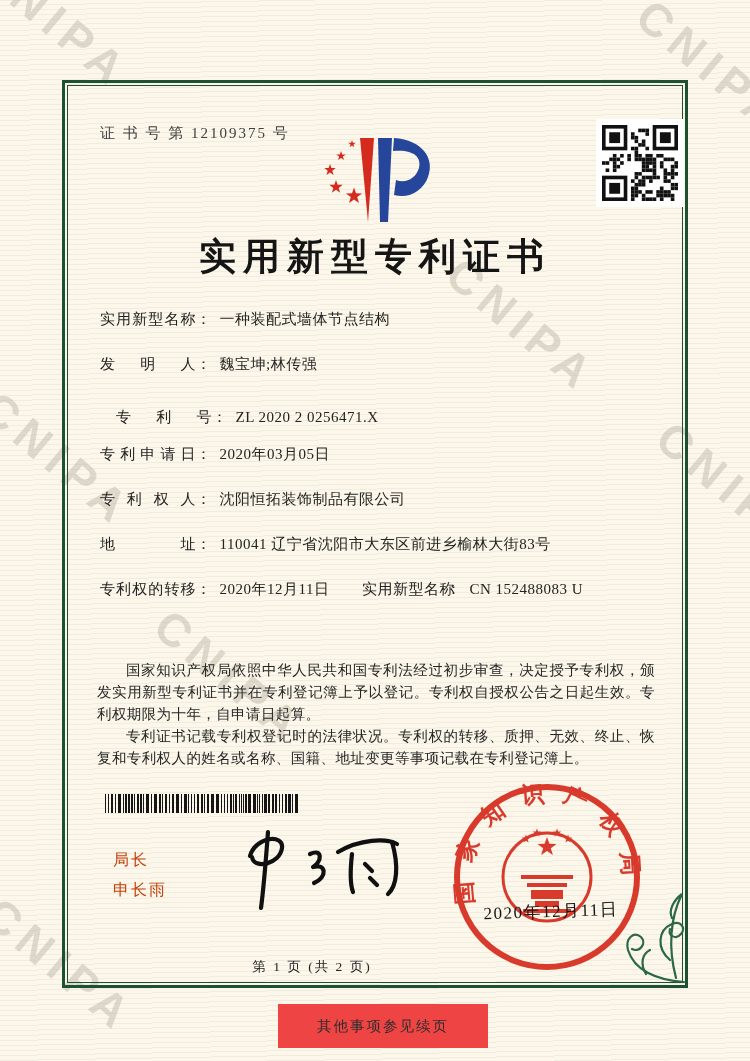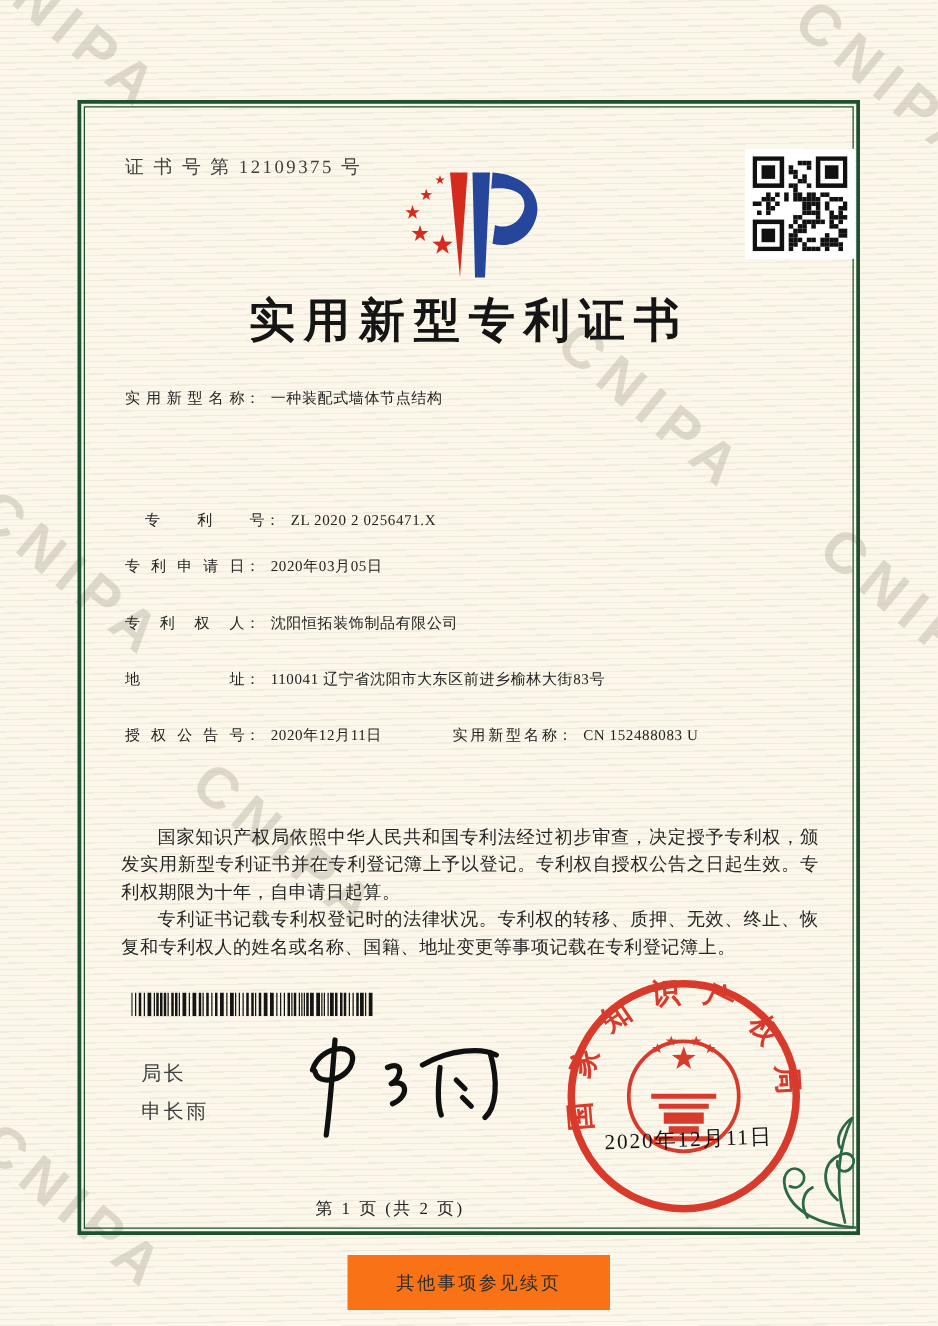--- a/index.html
+++ b/index.html
@@ -32,52 +32,52 @@
 
   .cert-number{position:absolute;left:100px;top:124px;font-size:15px;letter-spacing:2px;color:#404040;}
 
   .qr-box{position:absolute;left:596px;top:119px;width:88px;height:88px;background:#fff;padding:6px;}
   .qr-box svg{width:76px;height:76px;display:block;}
 
   .logo{position:absolute;left:310px;top:130px;width:130px;height:102px;}
 
   .title{position:absolute;left:0;top:232px;width:750px;text-align:center;
     font-size:37px;font-weight:600;letter-spacing:7px;color:#151515;}
-  .row{position:absolute;left:100px;width:556px;font-size:12px;letter-spacing:0.5px;white-space:nowrap;}
+  .row{position:absolute;left:100px;width:556px;font-size:15px;letter-spacing:0.5px;white-space:nowrap;}
   .flabel{display:inline-block;width:96px;text-align:justify;text-align-last:justify;vertical-align:bottom;}
   .colon{display:inline-block;margin-right:8px;}
   .pair2{position:absolute;left:262px;top:0;}
   .pair2 .flabel{width:84px;}
 
   .paras{position:absolute;left:97px;top:617px;width:558px;font-size:14.5px;line-height:21.8px;
     letter-spacing:0.4px;text-align:justify;color:#262626;margin-top:43px;}
   .paras p{text-indent:2em;margin-bottom:1px;}
 
   .barcode{position:absolute;left:105px;top:794px;width:197px;height:19px;}
 
   .officer{position:absolute;left:113px;top:845px;font-family:var(--sans);font-size:16px;
-    font-weight:500;color:#404040;line-height:30px;letter-spacing:2px;}
+    font-weight:500;color:#c2410c;line-height:30px;letter-spacing:2px;}
 
   .signature{position:absolute;left:200px;top:826px;width:215px;height:88px;}
   .signature path{stroke:#101010;stroke-width:4.2;fill:none;stroke-linecap:round;stroke-linejoin:round;}
 
   .seal{position:absolute;left:447px;top:777px;width:200px;height:200px;opacity:0.92;}
   .seal-ring{fill:none;stroke:var(--seal-red);stroke-width:6;}
   .seal-text{fill:var(--seal-red);font-family:var(--serif);font-weight:bold;font-size:23px;letter-spacing:17px;}
   .emb{fill:var(--seal-red);}
   .emb-ring{fill:none;stroke:var(--seal-red);stroke-width:3;}
   .seal-date{position:absolute;left:458px;top:900px;width:186px;text-align:center;font-size:17px;
     letter-spacing:1.5px;color:#141414;transform:rotate(-2deg);}
 
   .flourish{position:absolute;left:612px;top:890px;width:76px;height:96px;}
   .flourish path{stroke:#2b6845;stroke-width:2.2;fill:none;stroke-linecap:round;}
 
   .page-indicator{position:absolute;left:0;top:958px;width:624px;text-align:center;font-size:13.5px;letter-spacing:2px;}
 
-  .note-box{position:absolute;left:278px;top:1004px;width:210px;height:44px;background:#f97316;
+  .note-box{position:absolute;left:278px;top:1004px;width:210px;height:44px;background:#ef4444;
     display:flex;align-items:center;justify-content:center;}
   .note-box span{font-size:14.5px;letter-spacing:2px;color:#2e2e2e;}
 
   .logo polygon,.logo path{stroke:none;}
 </style>
 </head>
 <body>
 
 <div class="page">
 
@@ -240,34 +240,37 @@
         <polygon points="26.0,50.0 27.6,54.7 32.7,54.8 28.7,57.9 30.1,62.7 26.0,59.8 21.9,62.7 23.3,57.9 19.3,54.8 24.4,54.7" style="fill:var(--logo-red)"></polygon>
         <polygon points="44.0,57.5 46.0,63.2 52.1,63.4 47.2,67.1 49.0,72.9 44.0,69.4 39.0,72.9 40.8,67.1 35.9,63.4 42.0,63.2" style="fill:var(--logo-red)"></polygon>
       </g>
   </svg>
 
   <div class="title">实用新型专利证书</div>
 
   <div class="row" style="top:310px;">
     <span class="flabel">实用新型名称</span><span class="colon">：</span><span>一种装配式墙体节点结构</span>
   </div>
+  <div class="row" style="top:355px;">
+    <span class="flabel">发明人</span><span class="colon">：</span><span>魏宝坤;林传强</span>
+  </div>
   <div class="row" style="top:408px;margin-left:16px;">
     <span class="flabel">专利号</span><span class="colon">：</span><span>ZL 2020 2 0256471.X</span>
   </div>
   <div class="row" style="top:445px;">
     <span class="flabel">专利申请日</span><span class="colon">：</span><span>2020年03月05日</span>
   </div>
   <div class="row" style="top:490px;">
     <span class="flabel">专利权人</span><span class="colon">：</span><span>沈阳恒拓装饰制品有限公司</span>
   </div>
   <div class="row" style="top:535px;">
     <span class="flabel">地址</span><span class="colon">：</span><span>110041 辽宁省沈阳市大东区前进乡榆林大街83号</span>
   </div>
   <div class="row" style="top:580px;">
-    <span class="flabel">授权公告号</span><span class="colon">：</span><span>2020年12月11日</span>
+    <span class="flabel">专利权的转移</span><span class="colon">：</span><span>2020年12月11日</span>
     <span class="pair2">
       <span class="flabel">实用新型名称</span><span class="colon">：</span><span>CN 152488083 U</span>
     </span>
   </div>
 
   <div class="paras">
     <p>国家知识产权局依照中华人民共和国专利法经过初步审查，决定授予专利权，颁发实用新型专利证书并在专利登记簿上予以登记。专利权自授权公告之日起生效。专利权期限为十年，自申请日起算。</p>
     <p>专利证书记载专利权登记时的法律状况。专利权的转移、质押、无效、终止、恢复和专利权人的姓名或名称、国籍、地址变更等事项记载在专利登记簿上。</p>
   </div>
 

